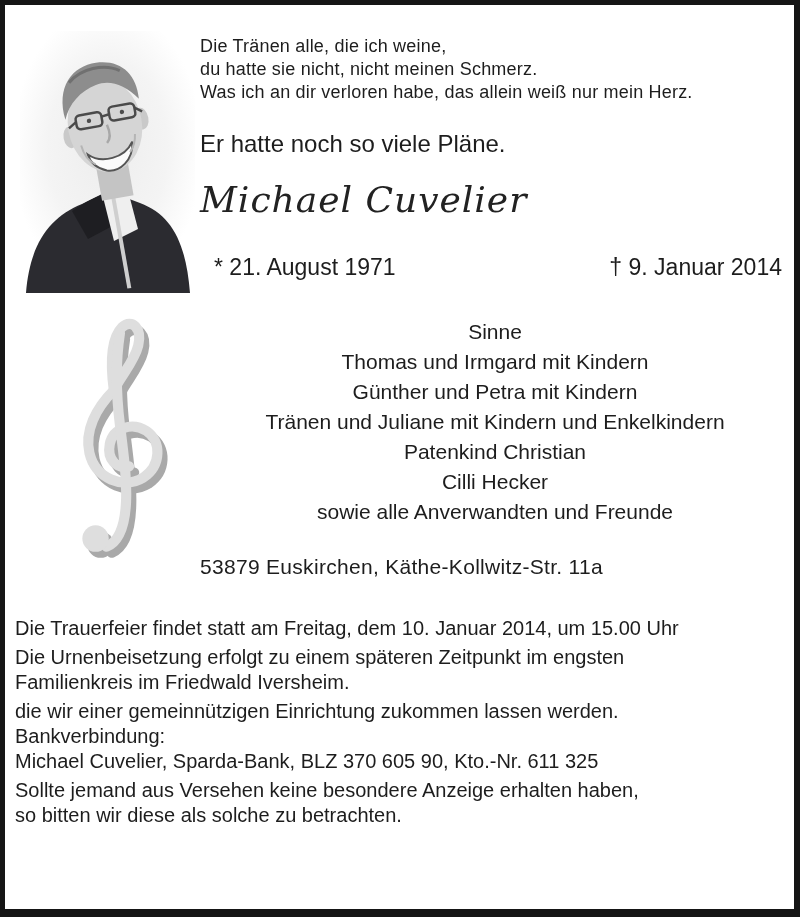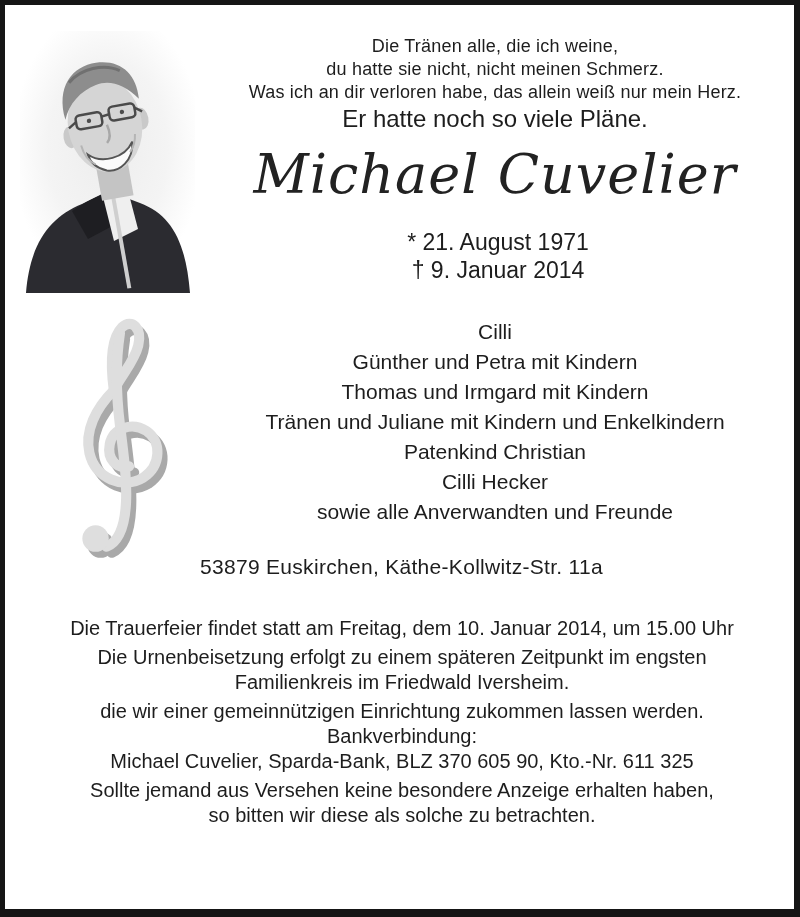--- a/index.html
+++ b/index.html
@@ -15,54 +15,54 @@
     color: #1d1d1d;
     overflow: hidden;
   }
   .photo {
     position: absolute; left: 15px; top: 26px;
     width: 175px; height: 262px;
   }
   .photo svg { display: block; width: 100%; height: 100%; }
   .top-block {
     position: absolute; left: 195px; top: 30px; width: 590px;
-    text-align: center;
+    text-align: left;
   }
   .poem { font-size: 18px; line-height: 23px; letter-spacing: 0.2px; }
-  .intro { font-size: 24px; line-height: 30px; }
+  .intro { margin-top: 25px; font-size: 24px; line-height: 30px; }
   .name {
     margin: 8px 0 0 0;
     font-family: "DejaVu Serif", serif;
     font-style: italic; font-weight: 400;
-    font-size: 54px; line-height: 66px;
+    font-size: 36px; line-height: 66px;
     letter-spacing: 1px;
     color: #222;
   }
   .dates {
     display: flex; justify-content: space-between;
     margin-top: 20px; padding: 0 8px 0 14px;
-    font-size: 23px; line-height: 28px; flex-direction: column;
+    font-size: 23px; line-height: 28px;
   }
   .clef {
     position: absolute; left: 56px; top: 306px;
     width: 126px; height: 256px;
   }
   .clef svg { display: block; width: 100%; height: 100%; }
   .mourners {
     position: absolute; left: 195px; top: 312px; width: 590px;
     text-align: center; font-size: 21px; line-height: 30px;
   }
   .address {
     position: absolute; left: 195px; top: 549px; width: 590px;
     font-size: 21px; line-height: 26px;
     letter-spacing: 0.3px;
   }
   .closing {
     position: absolute; left: 10px; top: 611px; width: 774px;
-    text-align: center; font-size: 20px; line-height: 25px;
+    font-size: 20px; line-height: 25px;
   }
   .closing .para { margin: 0 0 4px 0; }
 </style>
 </head>
 <body>
 
 <div class="page">
 
   <div class="photo">
     <svg viewBox="0 0 175 262" xmlns="http://www.w3.org/2000/svg">
@@ -132,23 +132,23 @@
       <g stroke="#dedede" stroke-width="10" stroke-linecap="round" fill="none">
         <path d="M50,78 C46,48 48,26 58,16 C68,7 78,17 74,34 C70,50 58,62 50,78"></path>
         <path d="M50,78 C32,96 21,118 26,140 C32,165 59,176 79,164 C97,152 97,128 82,118 C68,109 49,115 46,131 C43,146 53,156 65,153"></path>
         <path d="M56,22 C52,48 52,80 56,112 C60,144 63,166 62,188 C61,210 55,227 43,232"></path>
         <circle cx="32" cy="224" r="13" fill="#dedede" stroke="none"></circle>
       </g>
     </svg>
   </div>
 
   <div class="mourners">
-      <div class="mourner">Cilli</div>
+      <div class="mourner">Sinne</div>
+      <div class="mourner">Thomas und Irmgard mit Kindern</div>
       <div class="mourner">Günther und Petra mit Kindern</div>
-      <div class="mourner">Thomas und Irmgard mit Kindern</div>
       <div class="mourner">Tränen und Juliane mit Kindern und Enkelkindern</div>
       <div class="mourner">Patenkind Christian</div>
       <div class="mourner">Cilli Hecker</div>
       <div class="mourner">sowie alle Anverwandten und Freunde</div>
     </div>
 
   <div class="address">53879 Euskirchen, Käthe-Kollwitz-Str. 11a</div>
 
   <div class="closing">
       <div class="para">

